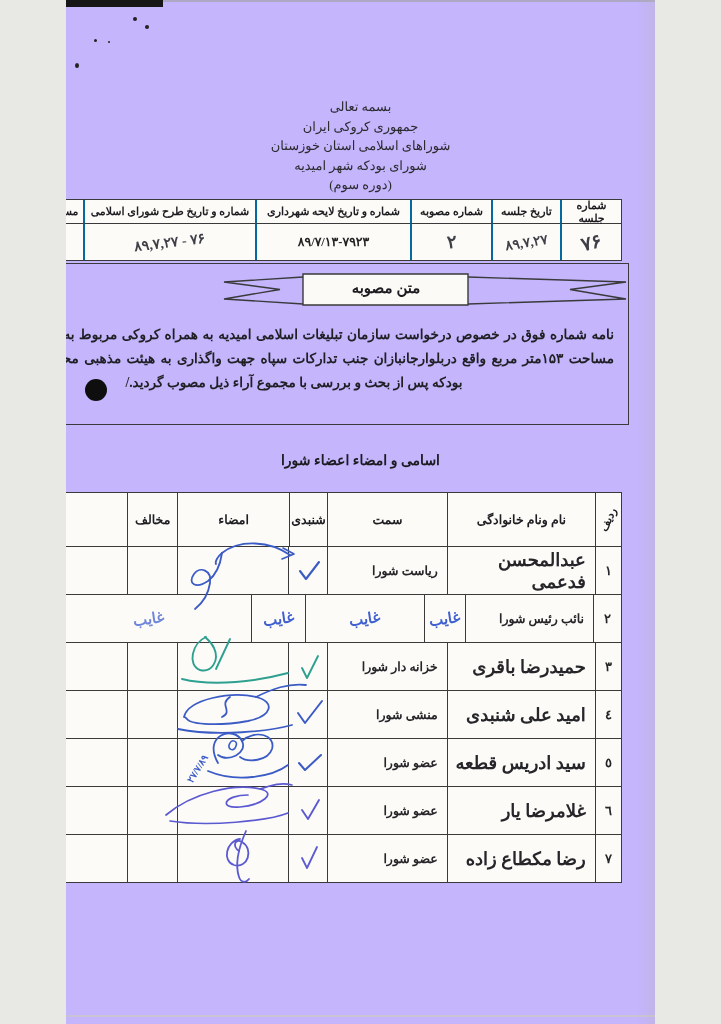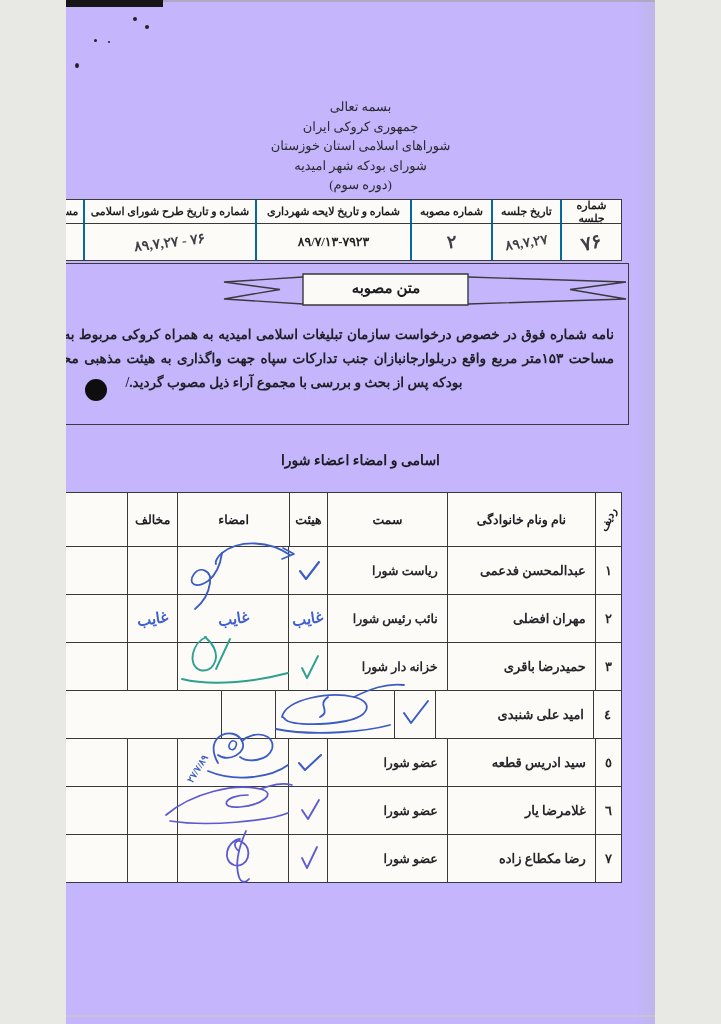--- a/index.html
+++ b/index.html
@@ -46,21 +46,21 @@
     font-size:14px; font-weight:700; color:#1c1c20; }
   .sig-table { position:absolute; top:492px; right:33px; width:652px;
     border:1.5px solid #3a3a3a; box-sizing:border-box; direction:rtl; background:#fcfbf8; }
   .sig-table .r { display:flex; direction:rtl; height:47px; border-bottom:1px solid #3a3a3a; }
   .sig-table .r.hdr { height:53px; }
   .sig-table .r:last-child { border-bottom:none; }
   .sig-table .r > div { box-sizing:border-box; border-left:1px solid #3a3a3a; position:relative;
     display:flex; align-items:center; overflow:visible; }
   .sig-table .r > div:last-child { border-left:none; }
   .c-no   { width:28px;  justify-content:center; font-size:13px; font-weight:600; }
-  .c-name { width:158px; padding-right:9px; font-size:13px; font-weight:700; }
+  .c-name { width:158px; padding-right:9px; font-size:18px; font-weight:700; }
   .c-pos  { width:128px; padding-right:9px; font-size:12.5px; font-weight:600; }
   .c-agree{ width:41px;  justify-content:center; }
   .c-asig { width:119px; justify-content:center; }
   .c-opp  { width:54px;  justify-content:center;margin-left:40px; }
   .c-osig { width:124px; justify-content:center; }
   .r.hdr > div { justify-content:center; padding-right:0; font-size:12.5px; font-weight:700; color:#1e1e22; }
   .radif-rot { display:inline-block; transform:rotate(-65deg); font-size:11px; white-space:nowrap; }
   
   .mark { position:absolute; overflow:visible; pointer-events:none; }
   .mark path { stroke:currentColor; fill:none; stroke-linecap:round; stroke-linejoin:round; }
@@ -143,21 +143,21 @@
   <div class="sig-title">اسامی و امضاء اعضاء شورا</div>
 
   <div class="sig-table">
 
     <div class="r hdr">
       <div class="c-no">
           <span class="radif-rot">ردیف</span>
         </div>
       <div class="c-name">نام ونام خانوادگی</div>
       <div class="c-pos">سمت</div>
-      <div class="c-agree">هیئت</div>
+      <div class="c-agree">شنبدی</div>
       <div class="c-asig">امضاء</div>
       <div class="c-opp">مخالف</div>
       <div class="c-osig">امضاء</div>
     </div>
 
     <div class="r">
       <div class="c-no">۱</div>
       <div class="c-name">عبدالمحسن فدعمی</div>
       <div class="c-pos">ریاست شورا</div>
       <div class="c-agree">
@@ -171,21 +171,20 @@
           <path d="M113,19 L124,25 L112,30" stroke-width="1.6"></path>
           <path d="M52,24 C50,38 46,46 38,52 C26,60 17,55 24,45 C30,37 42,41 40,54 C38,68 30,76 25,80" stroke-width="1.8"></path>
         </svg>
       </div>
       <div class="c-opp"></div>
       <div class="c-osig"></div>
     </div>
 
     <div class="r">
       <div class="c-no">۲</div>
-      <div class="c-name">مهران افضلی</div>
       <div class="c-pos">نائب رئیس شورا</div>
       <div class="c-agree">
           <span class="ghayeb">غایب</span>
         </div>
       <div class="c-asig">
           <span class="ghayeb">غایب</span>
         </div>
       <div class="c-opp">
           <span class="ghayeb">غایب</span>
         </div>
@@ -210,20 +209,21 @@
           <path d="M8,50 C40,58 84,52 114,44" stroke-width="1.9"></path>
         </svg>
       </div>
       <div class="c-opp"></div>
       <div class="c-osig"></div>
     </div>
 
     <div class="r">
       <div class="c-no">٤</div>
       <div class="c-name">امید علی شنبدی</div>
+      <div class="c-pos">منشی شورا</div>
       <div class="c-agree">
         <svg class="mark ink-b" style="left:6px;top:8px;width:30px;height:28px;" viewBox="0 0 30 28">
             <path d="M3,14 L10,24 L27,2" stroke-width="2"></path>
           </svg>
       </div>
       <div class="c-asig">
         <svg class="mark ink-b" style="left:-18px;top:-8px;width:170px;height:62px;" viewBox="0 0 170 62">
           <path d="M24,34 C28,16 72,8 96,14 C116,19 112,33 88,38 C60,43 32,42 27,36 C24,33 24,34 24,34" stroke-width="1.8"></path>
           <path d="M70,14 C58,22 74,28 62,34" stroke-width="1.8"></path>
           <path d="M18,46 C58,54 110,48 132,42" stroke-width="1.8"></path>

